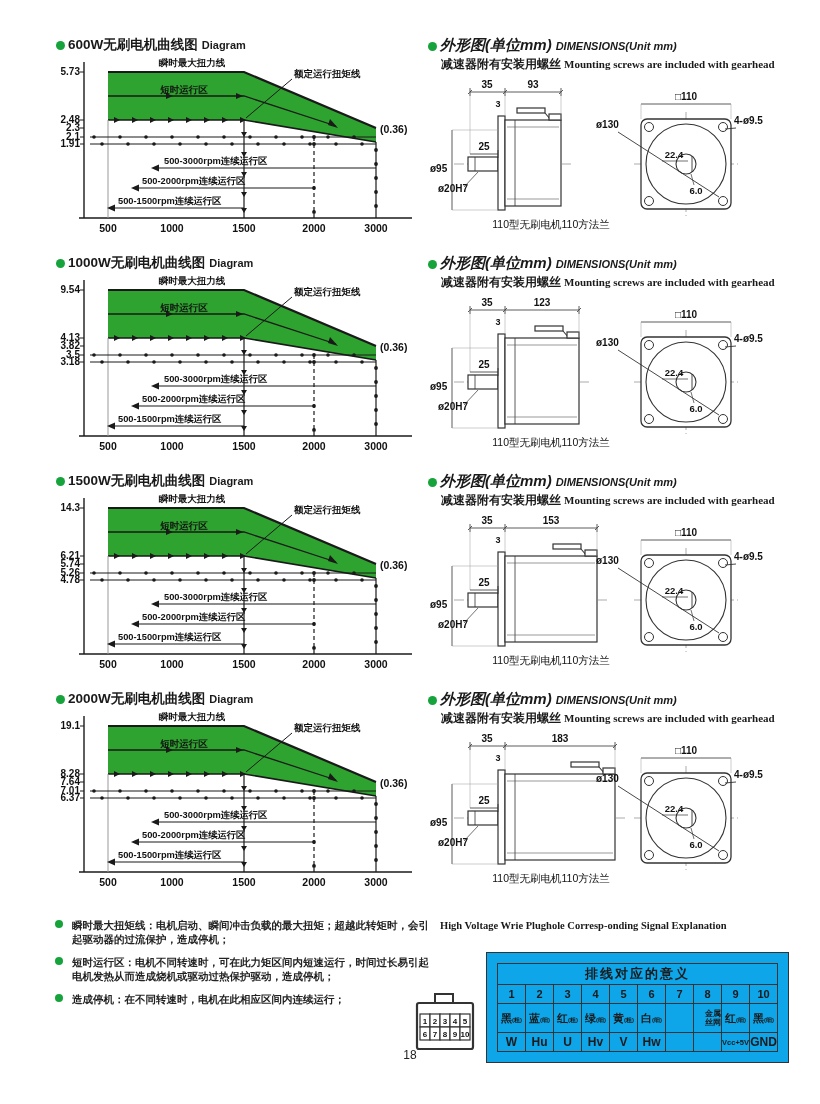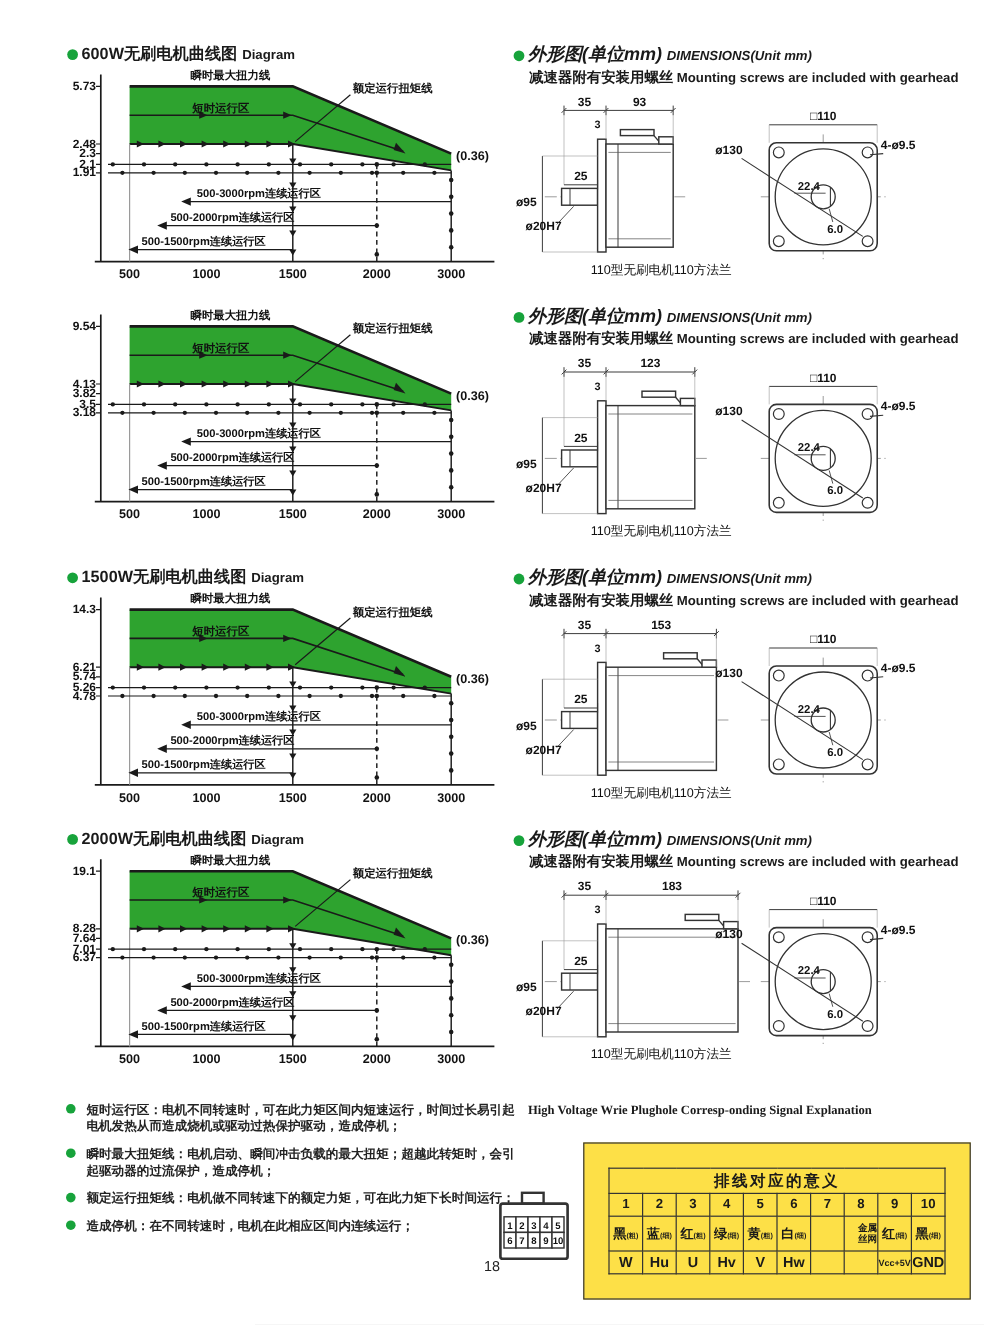--- a/index.html
+++ b/index.html
@@ -11,33 +11,33 @@
   
   .chart-block{position:absolute;left:46px;width:380px;}
   .chart-title{font-size:13.5px;font-weight:bold;margin-left:10px;white-space:nowrap;}
   .chart-title .en{font-size:11px;margin-left:4px;}
   svg.torque-chart{display:block;margin-top:2px;width:372px;height:180px;}
   
   .dim-block{position:absolute;left:428px;width:392px;}
   .dim-title{font-size:15px;font-weight:bold;white-space:nowrap;font-style:italic;}
   .dim-title .en{font-size:11px;margin-left:4px;}
   .dim-sub{font-size:12px;font-weight:bold;margin-left:13px;margin-top:1px;white-space:nowrap;}
-  .dim-sub .en{font-size:11px;margin-left:3px;}
+  .dim-sub .en{font-size:11px;margin-left:3px;font-family:Liberation Serif, serif;}
   svg.dim-drawing{display:block;margin-top:3px;width:390px;height:158px;}
   svg text{font-family:"Liberation Sans",sans-serif;fill:#111;}
   
   .notes{position:absolute;left:55px;top:918px;width:375px;}
   .note{position:relative;padding-left:17px;margin-bottom:9px;font-size:10.5px;font-weight:bold;
         line-height:14px;color:#222;}
   .note .bullet{position:absolute;left:0;top:2px;}
   
   .wiring{position:absolute;left:432px;top:920px;width:388px;}
   .wiring-title{font-size:12.5px;font-weight:bold;white-space:nowrap;}
   .wiring-sub{font-size:10.5px;font-weight:bold;margin-left:8px;font-family:Liberation Serif, serif;}
-  .table-frame{position:absolute;left:54px;top:32px;border:1.5px solid #333;padding:20px;background:#fde047;}
+  .table-frame{position:absolute;left:54px;top:32px;border:1.5px solid #333;padding:10px;background:#0ea5e9;}
   table.wt{border-collapse:collapse;}
   table.wt th,table.wt td{border:1.5px solid #333;text-align:center;padding:0;}
   table.wt th{font-size:13px;font-weight:bold;height:20px;letter-spacing:2px;}
   td.pin{width:27px;height:18px;font-size:11px;font-weight:bold;}
   td.clr{height:28px;font-size:11px;font-weight:bold;white-space:nowrap;}
   td.clr .sub{font-size:6px;}
   td.clr .two{font-size:8px;line-height:9px;display:block;text-align:right;}
   td.sig{height:18px;font-size:12px;font-weight:bold;font-style:normal;}
   td.sig.sm{font-size:7.5px;}
   .connector{position:absolute;left:-19px;top:72px;}
@@ -136,20 +136,21 @@
         <text x="34" y="84" font-size="10" text-anchor="end" font-weight="bold">2.1</text>
         <text x="34" y="91" font-size="10" text-anchor="end" font-weight="bold">1.91</text>
         <text x="62" y="176" font-size="10.5" text-anchor="middle" font-weight="bold">500</text>
         <text x="126" y="176" font-size="10.5" text-anchor="middle" font-weight="bold">1000</text>
         <text x="198" y="176" font-size="10.5" text-anchor="middle" font-weight="bold">1500</text>
         <text x="268" y="176" font-size="10.5" text-anchor="middle" font-weight="bold">2000</text>
         <text x="330" y="176" font-size="10.5" text-anchor="middle" font-weight="bold">3000</text>
       </svg>
   </div>
   <div class="chart-block" style="top:254px">
+    <div class="chart-title"><span class="bullet"></span><span>1000W无刷电机曲线图</span><span class="en">Diagram</span></div>
     <svg class="torque-chart" viewBox="0 0 372 180">
         <polygon points="62,16 198,16 330,72 330,86 198,64 62,64" fill="#2ea32f"></polygon>
         <path d="M62,16 L198,16 L330,72" fill="none" stroke="#1a1a1a" stroke-width="2.2"></path>
         <path d="M62,64 L198,64 L330,86" fill="none" stroke="#1a1a1a" stroke-width="1.6"></path>
         <line x1="38" y1="6" x2="38" y2="162" stroke="#1a1a1a" stroke-width="1.4"></line>
         <line x1="33" y1="162" x2="366" y2="162" stroke="#1a1a1a" stroke-width="1.4"></line>
         <line x1="34" y1="16" x2="38" y2="16" stroke="#1a1a1a" stroke-width="1"></line>
         <line x1="34" y1="64" x2="38" y2="64" stroke="#1a1a1a" stroke-width="1"></line>
         <line x1="34" y1="72" x2="38" y2="72" stroke="#1a1a1a" stroke-width="1"></line>
         <line x1="34" y1="81" x2="38" y2="81" stroke="#1a1a1a" stroke-width="1"></line>
@@ -664,23 +665,22 @@
         <text x="306" y="48" font-size="10" text-anchor="start" font-weight="bold">4-ø9.5</text>
         <line x1="308" y1="52" x2="297" y2="53" stroke="#333" stroke-width="0.9"></line>
         <text x="246" y="82" font-size="9.5" text-anchor="middle" font-weight="bold">22.4</text>
         <line x1="234" y1="85" x2="260" y2="85" stroke="#333" stroke-width="0.7"></line>
         <text x="268" y="118" font-size="9.5" text-anchor="middle" font-weight="bold">6.0</text>
         <line x1="266" y1="109" x2="263" y2="98" stroke="#333" stroke-width="0.7"></line>
       </svg>
   </div>
 
   <div class="notes">
+    <div class="note"><span class="bullet small"></span><span>瞬时最大扭矩线：电机启动、瞬间冲击负载的最大扭矩；超越此转矩时，会引起驱动器的过流保护，造成停机；</span></div>
     <div class="note"><span class="bullet small"></span><span>短时运行区：电机不同转速时，可在此力矩区间内短速运行，时间过长易引起电机发热从而造成烧机或驱动过热保护驱动，造成停机；</span></div>
-    <div class="note"><span class="bullet small"></span><span>瞬时最大扭矩线：电机启动、瞬间冲击负载的最大扭矩；超越此转矩时，会引起驱动器的过流保护，造成停机；</span></div>
-    <div class="note"><span class="bullet small"></span><span>额定运行扭矩线：电机做不同转速下的额定力矩，可在此力矩下长时间运行；</span></div>
     <div class="note"><span class="bullet small"></span><span>造成停机：在不同转速时，电机在此相应区间内连续运行；</span></div>
   </div>
 
   <div class="wiring">
     <div class="wiring-sub">High Voltage Wrie Plughole Corresp-onding Signal Explanation</div>
     <svg class="connector" width="64" height="62" viewBox="0 0 64 62">
         <rect x="22" y="2" width="18" height="9" fill="#fff" stroke="#333" stroke-width="2"></rect>
         <rect x="4" y="11" width="56" height="46" rx="2" fill="#fff" stroke="#333" stroke-width="2.2"></rect>
         <rect x="7" y="22" width="10" height="13" fill="#fff" stroke="#333" stroke-width="1.2"></rect>
         <text x="12" y="32" font-size="8" text-anchor="middle" font-weight="bold">1</text>

